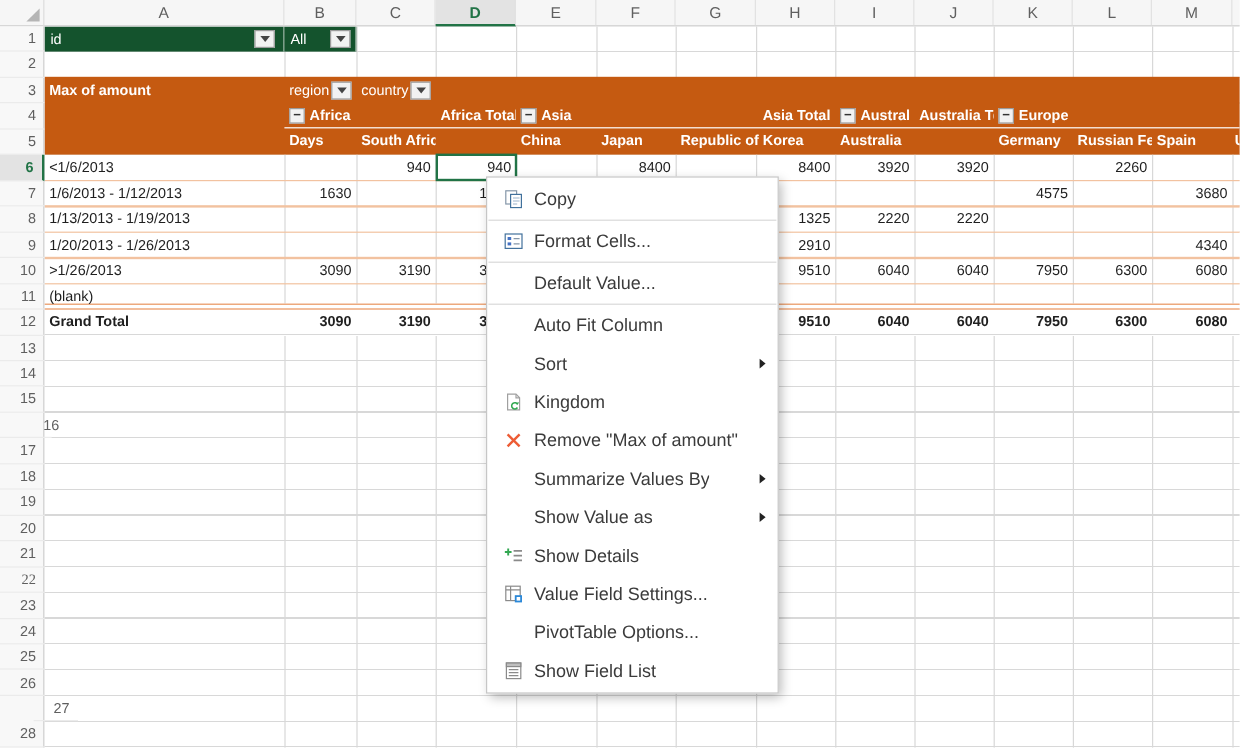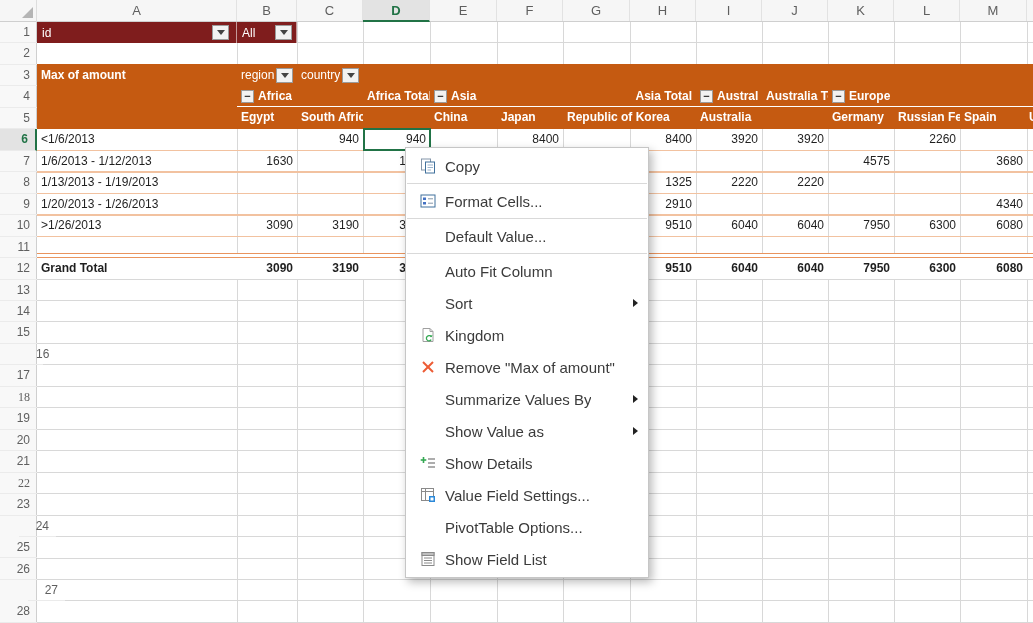--- a/index.html
+++ b/index.html
@@ -36,21 +36,21 @@
   .col-M{left:960px;width:67px}.r3{top:65px}.r4{top:86px}.r5{top:107px}.r6{top:129px}.r7{top:151px}
   .r8{top:172px}.r9{top:194px}.r10{top:215px}.r11{top:237px}.r12{top:258px}
 
   .cell{position:absolute;height:21px;line-height:21px;font-size:12px;color:#1f1f1f;
         padding:0 4px;box-sizing:border-box;white-space:nowrap;overflow:hidden;z-index:4;}
   .cell.num{text-align:right;}
   .cell.bold{font-weight:bold;}
   .cell.novclip{overflow:visible;}
 
   
-  .filter-cell{position:absolute;top:22px;height:21px;background:#7f1d1d;color:#fff;z-index:2;
+  .filter-cell{position:absolute;top:22px;height:21px;background:#14532d;color:#fff;z-index:2;
                display:flex;align-items:center;padding:0 4px 0 5px;box-sizing:border-box;font-size:12px;
                border-right:1px solid rgba(255,255,255,.55);}
   .band{position:absolute;left:37px;top:64px;width:996px;height:65px;background:#C55A11;z-index:2;}
   .white-block{position:absolute;left:37px;top:129px;width:996px;height:149px;background:#fff;z-index:2;}
   .grp-underline{position:absolute;left:237px;top:106px;width:796px;height:1px;background:#fff;z-index:4;}
   .ph{color:#fff;font-weight:bold;}
   .phreg{color:#fff;font-weight:normal;}
   .flexcell{display:flex;align-items:center;}
   .flexcell .clip{flex:1;overflow:hidden;white-space:nowrap;}
   .dd{width:17px;height:15px;background:#F2F2F2;border:1px solid #9B9B9B;box-sizing:border-box;
@@ -178,21 +178,21 @@
     <span class="collapse"></span>
     <span class="clip">Australia</span>
   </div>
   <div class="cell r4 col-J ph">Australia Total</div>
   <div class="cell r4 col-K ph flexcell">
     <span class="collapse"></span>
     <span class="clip">Europe</span>
   </div>
   <div class="grp-underline"></div>
 
-  <div class="cell r5 col-B ph">Egypt</div>
+  <div class="cell r5 col-B ph">Days</div>
   <div class="cell r5 col-C ph">South Africa</div>
   <div class="cell r5 col-E ph">China</div>
   <div class="cell r5 col-F ph">Japan</div>
   <div class="cell r5 col-G ph novclip">Republic of Korea</div>
   <div class="cell r5 col-I ph">Australia</div>
   <div class="cell r5 col-K ph">Germany</div>
   <div class="cell r5 col-L ph">Russian Federation</div>
   <div class="cell r5 col-M ph">Spain</div>
   <div class="cell r5 ph" style="left:1029px;width:4px;padding:0">United Kingdom</div>
 
@@ -224,20 +224,21 @@
   <div class="cell r10 col-B num">3090</div>
   <div class="cell r10 col-C num">3190</div>
   <div class="cell r10 col-D num">3190</div>
   <div class="cell r10 col-H num">9510</div>
   <div class="cell r10 col-I num">6040</div>
   <div class="cell r10 col-J num">6040</div>
   <div class="cell r10 col-K num">7950</div>
   <div class="cell r10 col-L num">6300</div>
   <div class="cell r10 col-M num">6080</div>
 
+  <div class="cell r11 col-A">(blank)</div>
 
   <div class="cell r12 col-A bold">Grand Total</div>
   <div class="cell r12 col-B num bold">3090</div>
   <div class="cell r12 col-C num bold">3190</div>
   <div class="cell r12 col-D num bold">3190</div>
   <div class="cell r12 col-H num bold">9510</div>
   <div class="cell r12 col-I num bold">6040</div>
   <div class="cell r12 col-J num bold">6040</div>
   <div class="cell r12 col-K num bold">7950</div>
   <div class="cell r12 col-L num bold">6300</div>
@@ -274,27 +275,27 @@
       <div class="rownum" style="top: 150.22px; height: 21.46px; line-height: 21.46px;">8</div>
       <div class="rownum" style="top: 171.68px; height: 21.46px; line-height: 21.46px;">9</div>
       <div class="rownum" style="top: 193.14px; height: 21.46px; line-height: 21.46px;">10</div>
       <div class="rownum" style="top: 214.6px; height: 21.46px; line-height: 21.46px;">11</div>
       <div class="rownum" style="top: 236.06px; height: 21.46px; line-height: 21.46px;">12</div>
       <div class="rownum" style="top: 257.52px; height: 21.46px; line-height: 21.46px;">13</div>
       <div class="rownum" style="top: 278.98px; height: 21.46px; line-height: 21.46px;">14</div>
       <div class="rownum" style="top: 300.44px; height: 21.46px; line-height: 21.46px;">15</div>
       <div class="rownum" style="top: 321.9px; height: 21.46px; line-height: 21.46px; padding-left: 36px;">16</div>
       <div class="rownum" style="top: 343.36px; height: 21.46px; line-height: 21.46px;">17</div>
-      <div class="rownum" style="top: 364.82px; height: 21.46px; line-height: 21.46px; font-family: Liberation Serif, serif;">18</div>
+      <div class="rownum" style="top: 364.82px; height: 21.46px; line-height: 21.46px;">18</div>
       <div class="rownum" style="top: 386.28px; height: 21.46px; line-height: 21.46px;">19</div>
       <div class="rownum" style="top: 407.74px; height: 21.46px; line-height: 21.46px;">20</div>
       <div class="rownum" style="top: 429.2px; height: 21.46px; line-height: 21.46px;">21</div>
       <div class="rownum" style="top: 450.66px; height: 21.46px; line-height: 21.46px; font-family: Liberation Serif, serif;">22</div>
       <div class="rownum" style="top: 472.12px; height: 21.46px; line-height: 21.46px;">23</div>
-      <div class="rownum" style="top: 493.58px; height: 21.46px; line-height: 21.46px; margin-left: 19px;">24</div>
+      <div class="rownum" style="top: 493.58px; height: 21.46px; line-height: 21.46px;">24</div>
       <div class="rownum" style="top: 515.04px; height: 21.46px; line-height: 21.46px;">25</div>
       <div class="rownum" style="top: 536.5px; height: 21.46px; line-height: 21.46px;">26</div>
       <div class="rownum" style="top: 557.96px; height: 21.46px; line-height: 21.46px; margin-left: 28px;">27</div>
       <div class="rownum" style="top: 579.42px; height: 21.46px; line-height: 21.46px;">28</div>
     </div>
 
   <div class="menu">
     <div class="menu-item">
       <span class="mi-icon">
         <svg width="16" height="16" viewBox="0 0 16 16">

